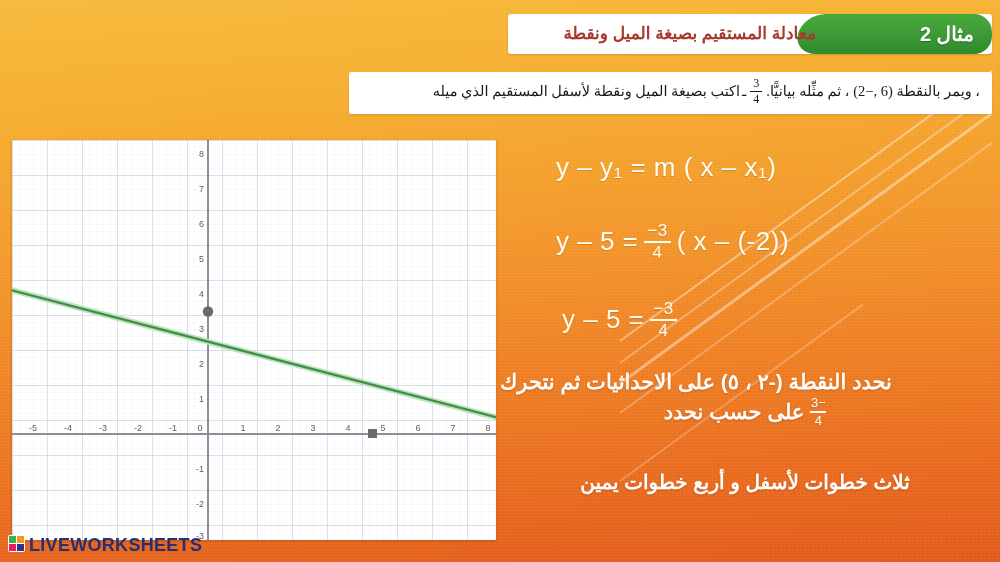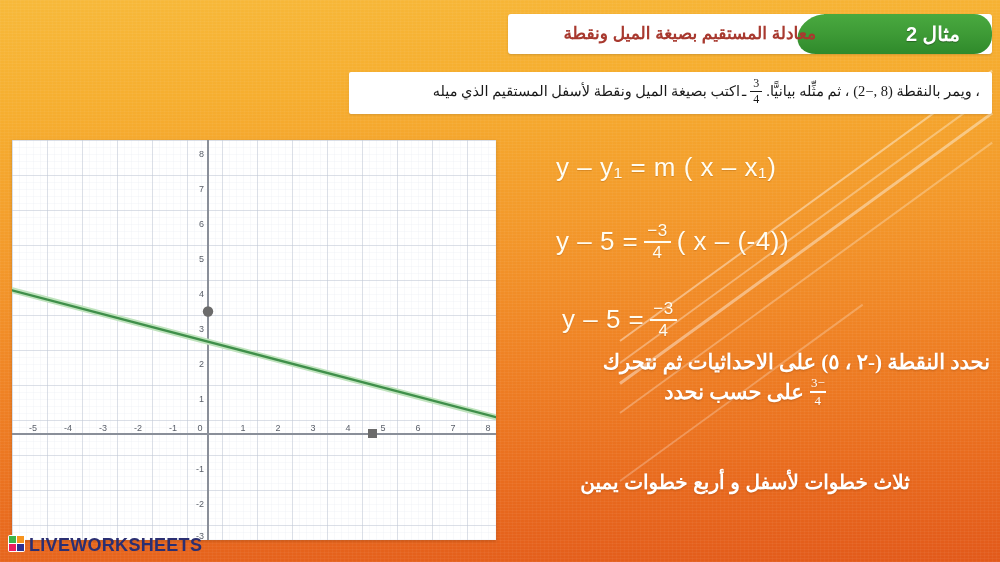--- a/index.html
+++ b/index.html
@@ -86,21 +86,21 @@
     left: -26px;
     top: 0;
     width: 46px;
     height: 40px;
     background: inherit;
     border-radius: 50% 0 0 50%;
     transform: skewX(-14deg);
   }
   .banner-example {
     position: absolute;
-    right: 32px;
+    right: 18px;
     top: 0;
     height: 55px;
     line-height: 40px;
     color: #ffffff;
     font-size: 20px;
     font-weight: bold;
     direction: rtl;
     text-shadow: 0 1px 1px rgba(0,0,0,0.3);
     white-space: nowrap;
   }
@@ -212,26 +212,25 @@
   
   .note {
     position: absolute;
     color: #ffffff;
     direction: rtl;
     font-weight: bold;
     text-shadow: 0 1px 2px rgba(140,60,0,0.35);
   }
   .note-1 {
     left: 500px;
-    top: 348px;
+    top: 368px;
     width: 490px;
     font-size: 21px;
     line-height: 1.35;
-    text-align: right;
-    font-family: Liberation Serif, serif;
+    text-align: left;
   }
   .note-1-line2 {
     display: flex;
     align-items: center;
     justify-content: center;
     gap: 6px;
   }
   .note-frac {
     display: inline-flex;
     flex-direction: column;
@@ -305,21 +304,21 @@
   </div>
 
   <div class="banner">
     <div class="banner-green"></div>
     <div class="banner-example">مثال 2</div>
     <div class="banner-title">معادلة المستقيم بصيغة الميل ونقطة</div>
   </div>
 
   <div class="question-box">
     <div class="question-text">
-      <span>، ويمر بالنقطة (8 ,2‪−‬) ، ثم مثِّله بيانيًّا.</span>
+      <span>، ويمر بالنقطة (6 ,2‪−‬) ، ثم مثِّله بيانيًّا.</span>
       <span class="inline-frac">
         <span class="num">3</span>
         <span class="bar"></span>
         <span class="den">4</span>
       </span>
       <span>ـ</span>
       <span>اكتب بصيغة الميل ونقطة لأسفل المستقيم الذي ميله</span>
     </div>
   </div>
 
@@ -384,21 +383,21 @@
     <span>y – y₁ = m ( x – x₁)</span>
   </div>
 
   <div class="eq eq-2">
     <span>y – 5 =</span>
     <span class="frac">
       <span class="num">−3</span>
       <span class="bar"></span>
       <span class="den">4</span>
     </span>
-    <span>( x – (-4))</span>
+    <span>( x – (-2))</span>
   </div>
 
   <div class="eq eq-3">
     <span>y – 5 =</span>
     <span class="frac">
       <span class="num">−3</span>
       <span class="bar"></span>
       <span class="den">4</span>
     </span>
   </div>

